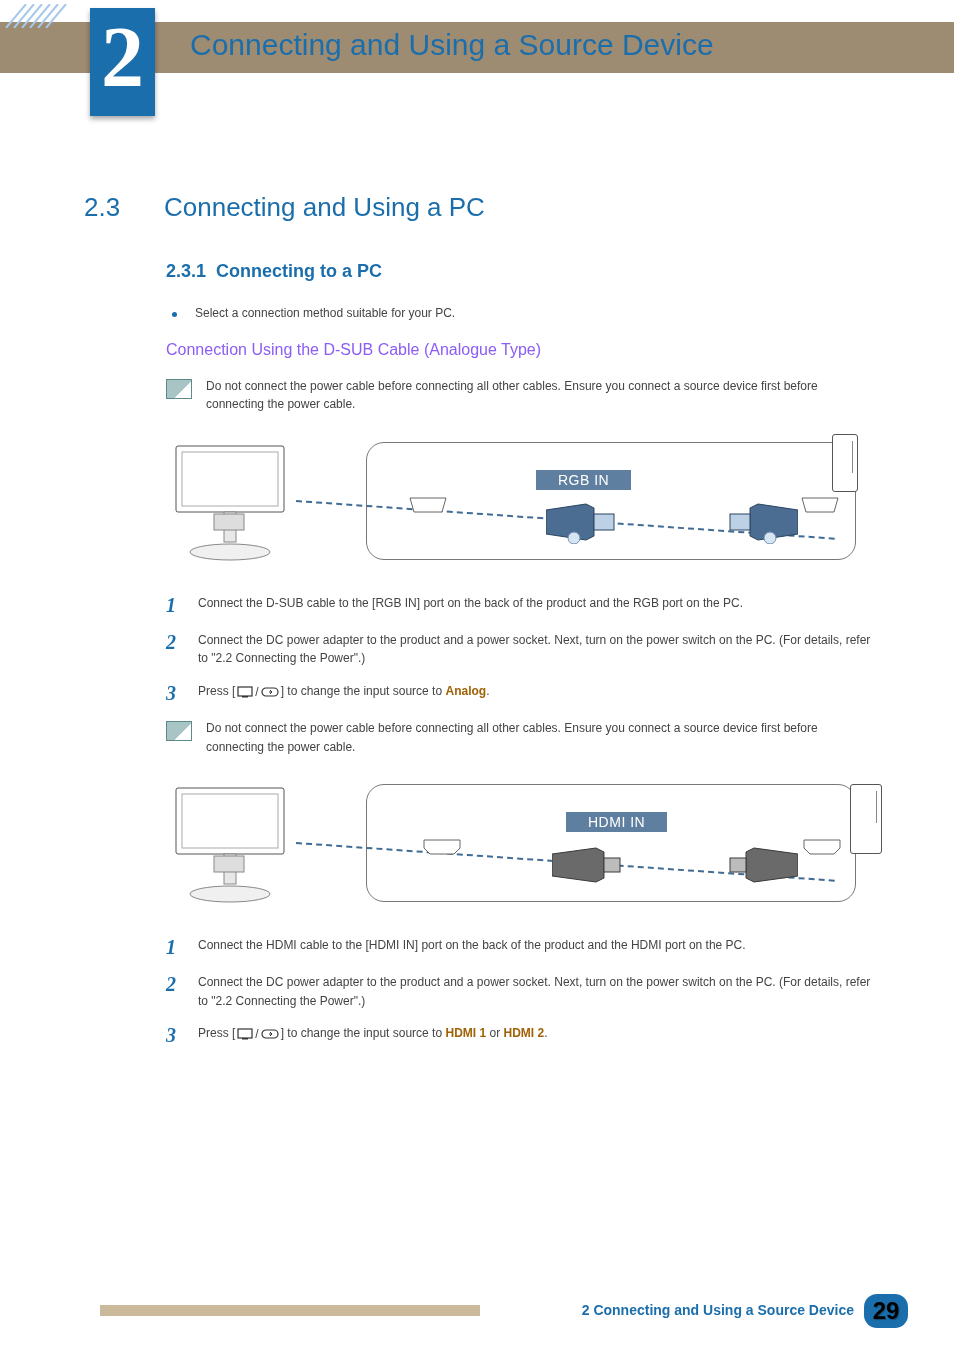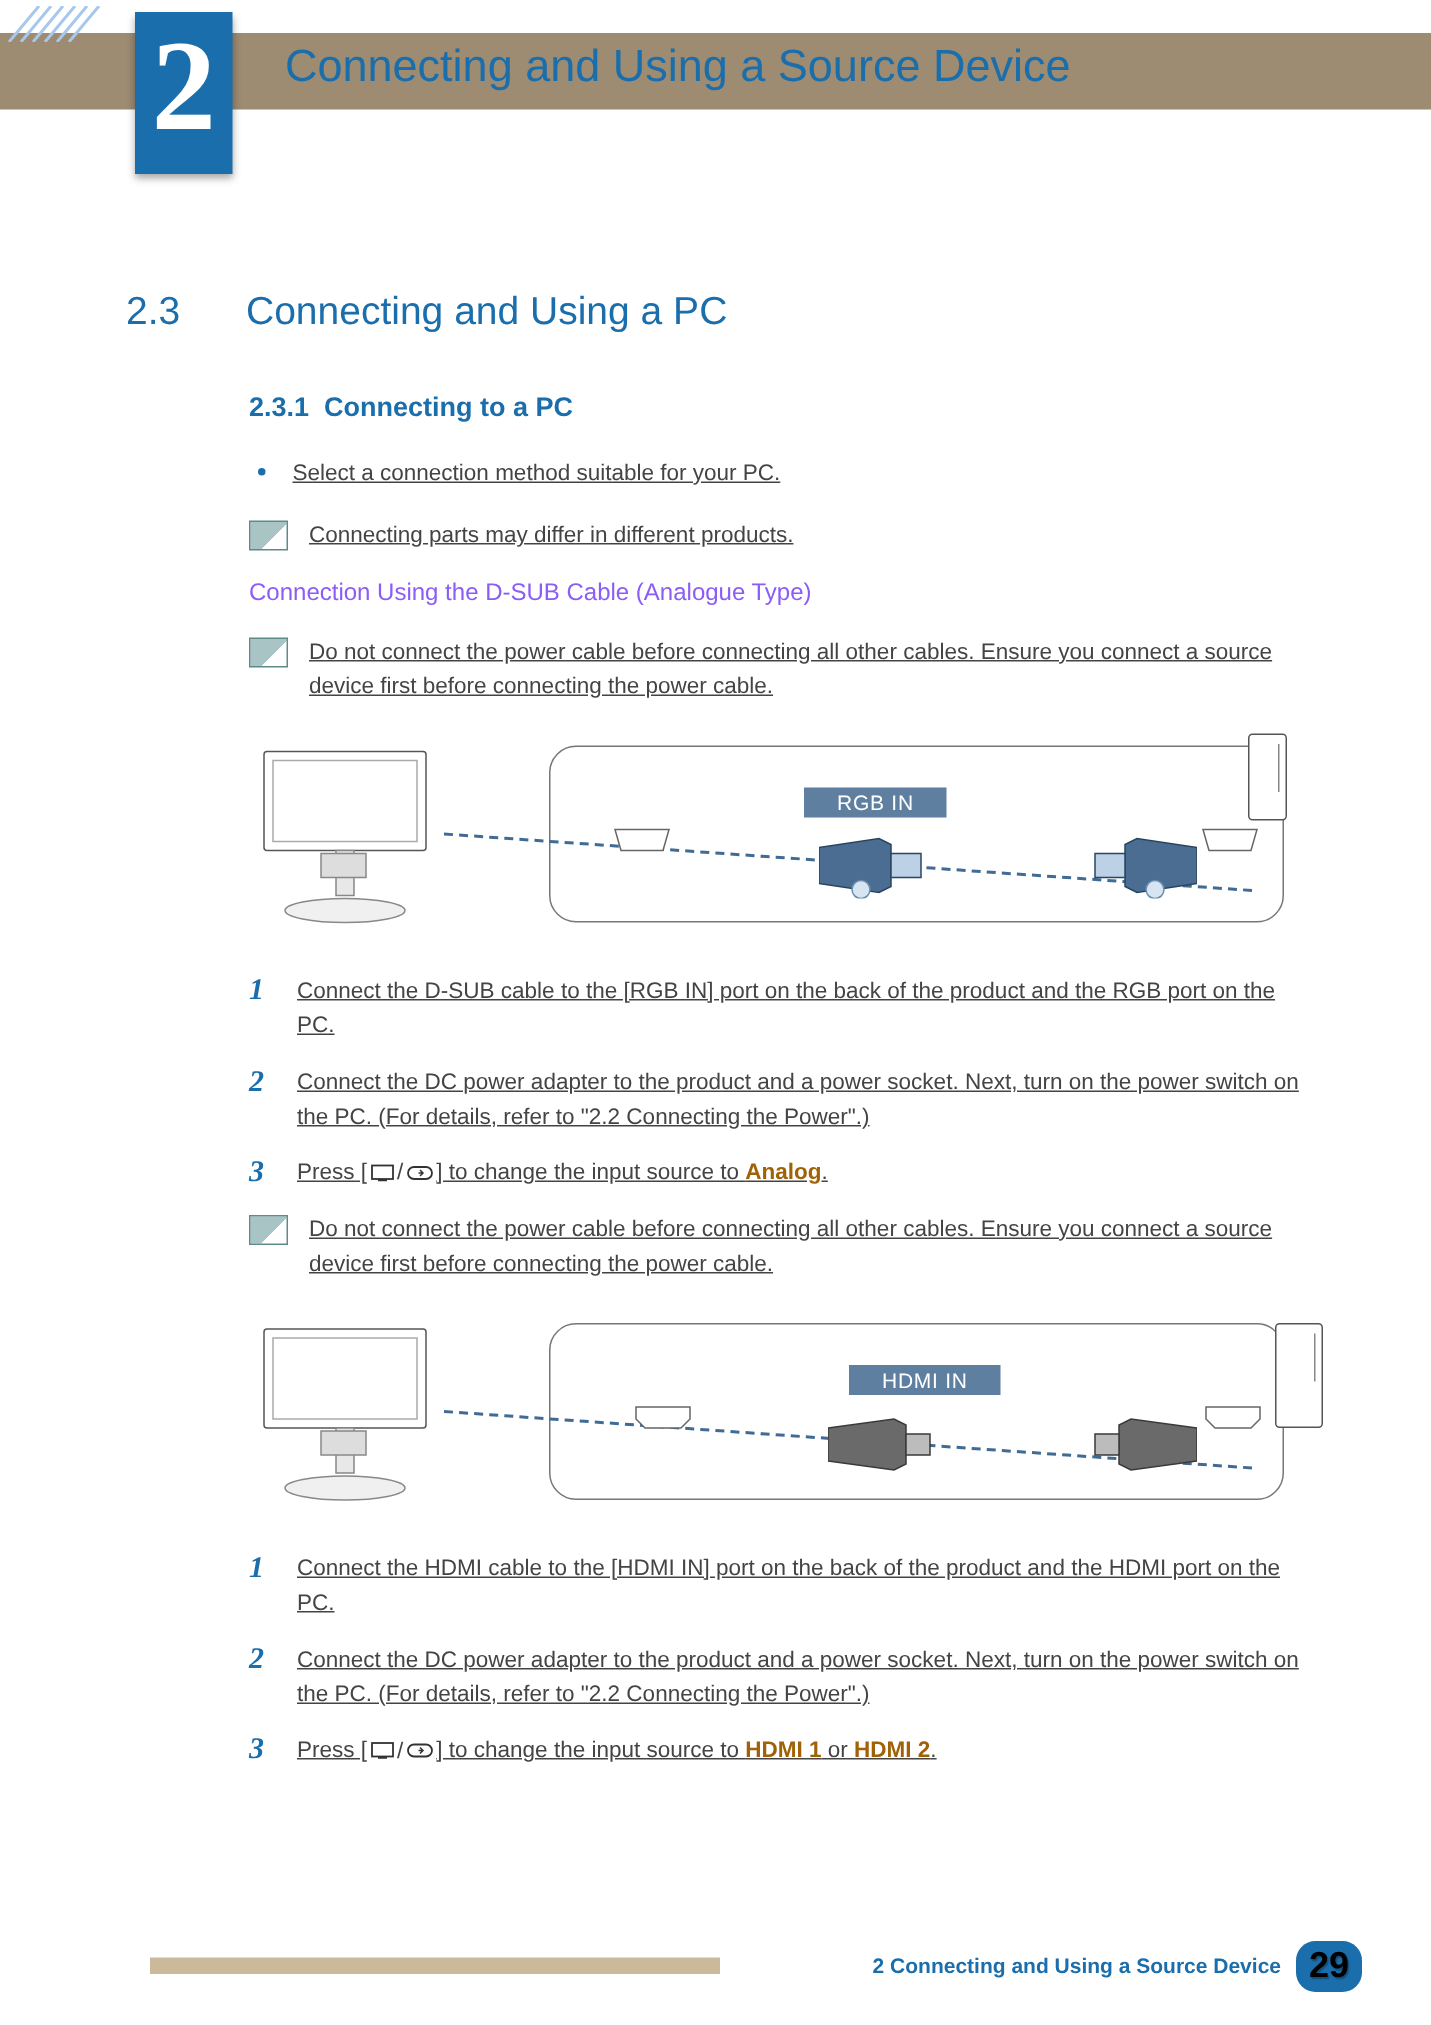--- a/index.html
+++ b/index.html
@@ -54,21 +54,21 @@
     left: 84px;
     width: 794px;
   }
   .sec-row { display: flex; gap: 30px; margin-bottom: 38px; }
   .sec-num { color: #1b6eac; font-size: 26px; min-width: 50px; }
   .sec-title { color: #1b6eac; font-size: 26px; }
   .sub-title { color: #1b6eac; font-size: 18px; font-weight: bold; margin-left: 82px; margin-bottom: 22px; }
   .body-block { margin-left: 82px; }
   .bullet-row { display: flex; align-items: flex-start; gap: 18px; margin-bottom: 18px; }
   .bullet-dot { width: 5px; height: 5px; background: #1b6eac; border-radius: 50%; margin-top: 8px; margin-left: 6px; flex-shrink: 0; }
-  .body-text { font-size: 15px; line-height: 1.55; color: #444; text-decoration: underline; }
+  .body-text { font-size: 12px; line-height: 1.55; color: #444; }
   .note-row { display: flex; align-items: flex-start; gap: 14px; margin-bottom: 18px; }
   .note-icon {
     width: 26px; height: 20px;
     border: 1px solid #5f8a8a;
     background: linear-gradient(135deg, #a8c4c4 0%, #a8c4c4 60%, #fff 60%, #fff 100%);
     flex-shrink: 0;
     position: relative;
     margin-top: 2px;
   }
   .heading-red { color: #8b5cf6; font-size: 16px; font-weight: normal; margin-bottom: 18px; }
@@ -206,24 +206,20 @@
   <div class="sub-title">
     <span>2.3.1</span>&nbsp;&nbsp;<span>Connecting to a PC</span>
   </div>
 
   <div class="body-block">
     <div class="bullet-row">
       <span class="bullet-dot"></span>
       <span class="body-text">Select a connection method suitable for your PC.</span>
     </div>
 
-    <div class="note-row">
-      <span class="note-icon"></span>
-      <span class="body-text">Connecting parts may differ in different products.</span>
-    </div>
 
     <div class="heading-red">Connection Using the D-SUB Cable (Analogue Type)</div>
 
     <div class="note-row">
       <span class="note-icon"></span>
       <span class="body-text">Do not connect the power cable before connecting all other cables. Ensure you connect a source device first before connecting the power cable.</span>
     </div>
 
     <div class="illustration">
       <svg class="monitor" viewBox="0 0 120 125">

